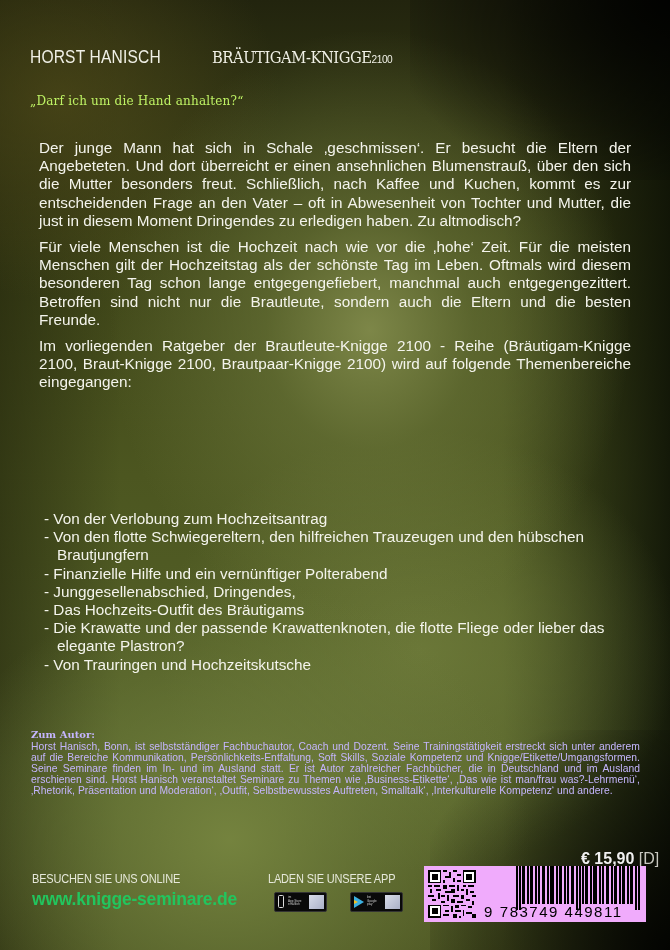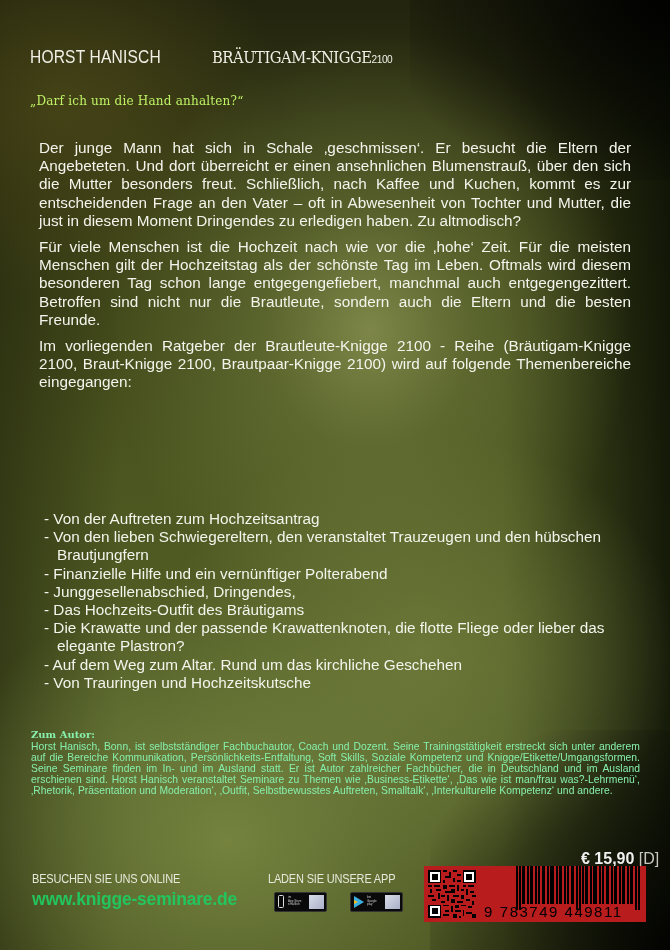--- a/index.html
+++ b/index.html
@@ -108,21 +108,21 @@
     }
     .topics li {
       padding-left: 13px;
       text-indent: -13px;
     }
     .about {
       position: absolute;
       left: 31px;
       top: 728px;
       width: 609px;
-      color: #86efac;
+      color: #c4b5fd;
     }
     .about .about-title {
       font-family: "DejaVu Serif", serif;
       font-size: 10px;
       font-weight: bold;
       line-height: 13px;
     }
     .about .about-text {
       font-size: 10.3px;
       line-height: 11px;
@@ -228,21 +228,21 @@
       white-space: nowrap;
     }
     .price .amount { font-weight: bold; }
     .price .region { color: #c8c8c0; }
     .barcode-box {
       position: absolute;
       left: 424px;
       top: 866px;
       width: 222px;
       height: 56px;
-      background: #b91c1c;
+      background: #f0abfc;
     }
     .qr {
       position: absolute;
       left: 4px;
       top: 4px;
       width: 48px;
       height: 48px;
     }
     .bars {
       position: absolute;
@@ -280,27 +280,26 @@
 
   <div class="subtitle">„Darf ich um die Hand anhalten?“</div>
 
   <div class="body-text">
     <p>Der junge Mann hat sich in Schale ‚geschmissen‘. Er besucht die Eltern der Angebeteten. Und dort überreicht er einen ansehnlichen Blumenstrauß, über den sich die Mutter besonders freut. Schließlich, nach Kaffee und Kuchen, kommt es zur entscheidenden Frage an den Vater – oft in Abwesenheit von Tochter und Mutter, die just in diesem Moment Dringendes zu erledigen haben. Zu altmodisch?</p>
     <p>Für viele Menschen ist die Hochzeit nach wie vor die ‚hohe‘ Zeit. Für die meisten Menschen gilt der Hochzeitstag als der schönste Tag im Leben. Oftmals wird diesem besonderen Tag schon lange entgegengefiebert, manchmal auch entgegengezittert. Betroffen sind nicht nur die Brautleute, sondern auch die Eltern und die besten Freunde.</p>
     <p>Im vorliegenden Ratgeber der Brautleute-Knigge 2100 - Reihe (Bräutigam-Knigge 2100, Braut-Knigge 2100, Brautpaar-Knigge 2100) wird auf folgende Themenbereiche eingegangen:</p>
   </div>
 
   <ul class="topics">
-    <li>- Von der Auftreten zum Hochzeitsantrag</li>
-    <li>- Von den lieben Schwiegereltern, den veranstaltet Trauzeugen und den hübschen Brautjungfern</li>
+    <li>- Von der Verlobung zum Hochzeitsantrag</li>
+    <li>- Von den flotte Schwiegereltern, den hilfreichen Trauzeugen und den hübschen Brautjungfern</li>
     <li>- Finanzielle Hilfe und ein vernünftiger Polterabend</li>
     <li>- Junggesellenabschied, Dringendes,</li>
     <li>- Das Hochzeits-Outfit des Bräutigams</li>
     <li>- Die Krawatte und der passende Krawattenknoten, die flotte Fliege oder lieber das elegante Plastron?</li>
-    <li>- Auf dem Weg zum Altar. Rund um das kirchliche Geschehen</li>
     <li>- Von Trauringen und Hochzeitskutsche</li>
   </ul>
 
   <div class="about">
     <div class="about-title">Zum Autor:</div>
     <div class="about-text">Horst Hanisch, Bonn, ist selbstständiger Fachbuchautor, Coach und Dozent.  Seine Trainingstätigkeit erstreckt sich unter anderem auf die Bereiche Kommunikation, Persönlichkeits-Entfaltung, Soft Skills, Soziale Kompetenz und Knigge/Etikette/Umgangsformen. Seine Seminare finden im In- und im Ausland statt. Er ist Autor zahlreicher Fachbücher, die in Deutschland und im Ausland erschienen sind. Horst Hanisch veranstaltet Seminare zu Themen wie ‚Business-Etikette‘, ‚Das wie ist man/frau was?-Lehrmenü‘, ‚Rhetorik, Präsentation  und  Moderation‘, ‚Outfit, Selbstbewusstes  Auftreten, Smalltalk‘, ‚Interkulturelle Kompetenz‘ und andere.</div>
   </div>
 
   <div class="visit-label">BESUCHEN SIE UNS ONLINE</div>
   <div class="website">www.knigge-seminare.de</div>

